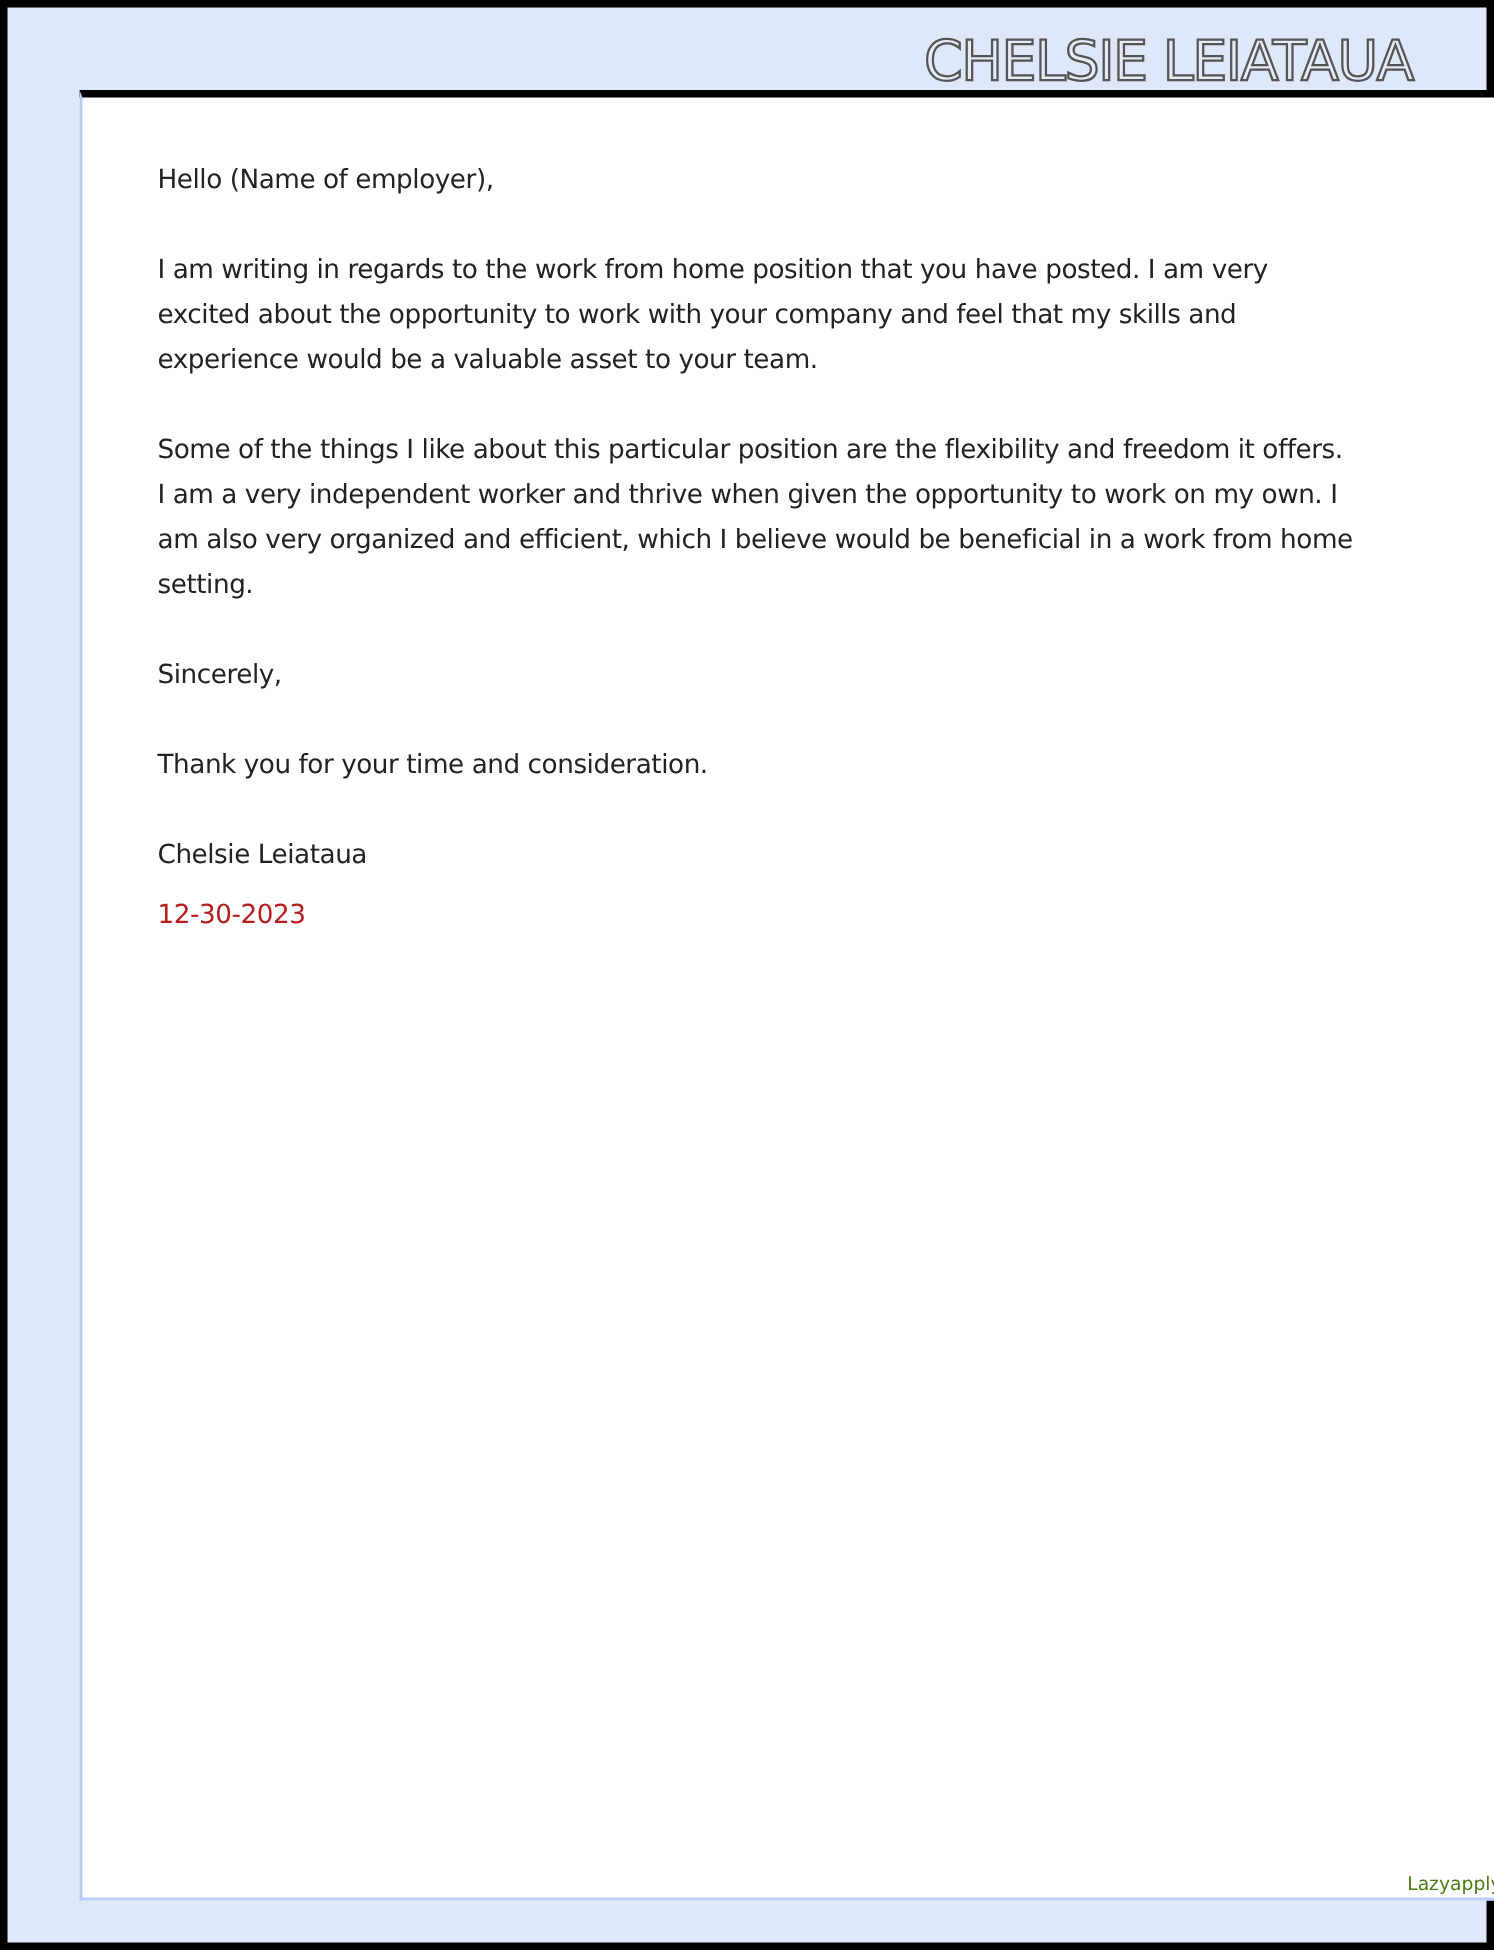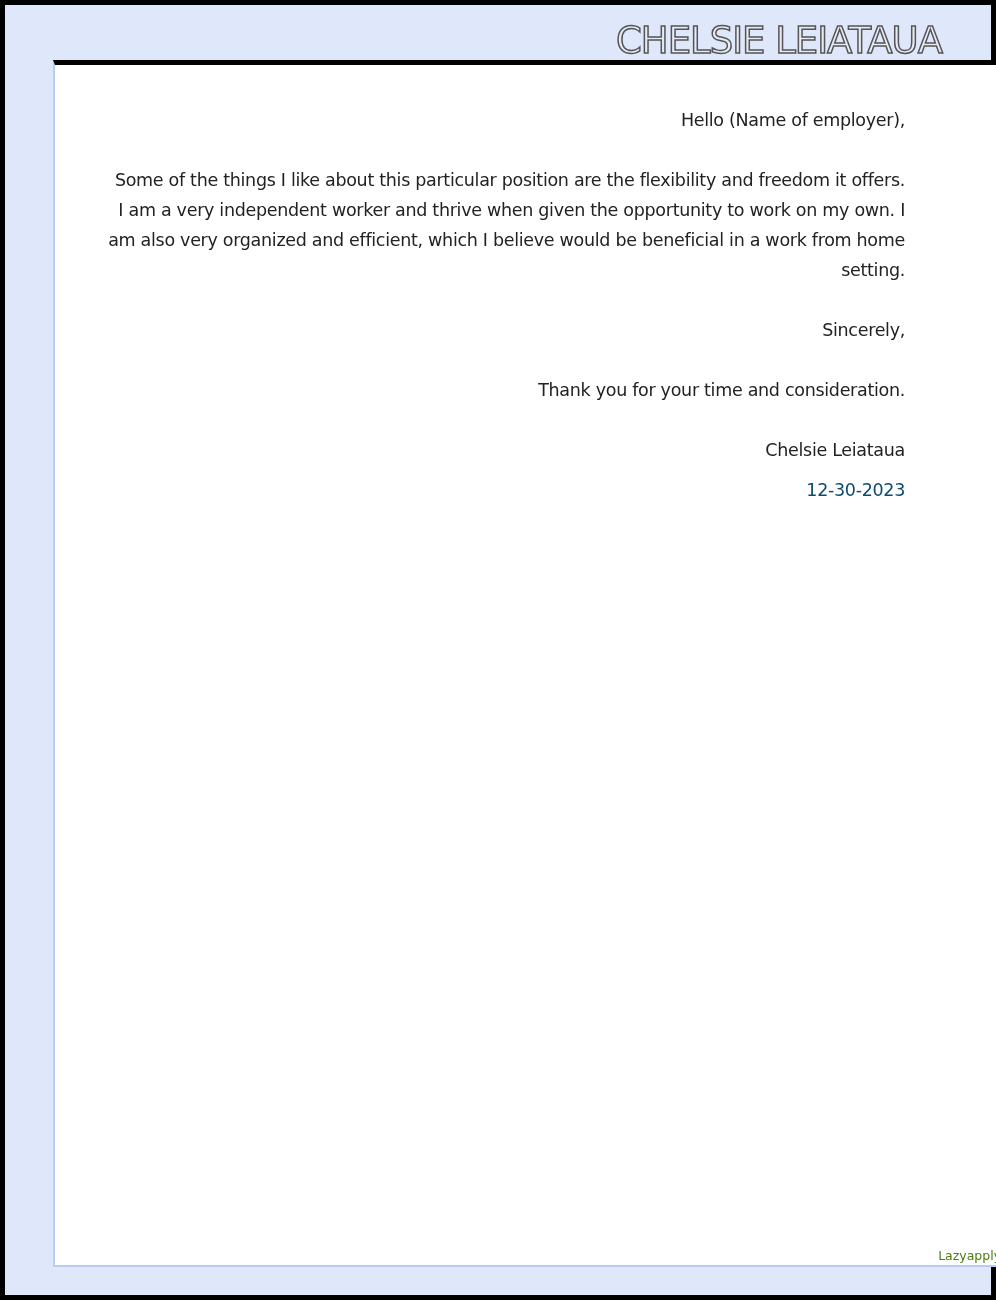--- a/index.html
+++ b/index.html
@@ -6,21 +6,20 @@
   body {
     width: 996px; height: 1300px;
     font-family: "DejaVu Sans", sans-serif;
   }
   .frame {
     position: absolute; left: 0; top: 0;
     width: 996px; height: 1300px;
     box-sizing: border-box;
     border: 5px solid #000;
     background: #dfe7fa;
-    text-align: right;
   }
   .name {
     position: absolute; right: 49px; top: 14px;
     font-family: "DejaVu Sans", sans-serif;
     font-size: 37px; letter-spacing: -1px;
     color: #e6ebf5;
     -webkit-text-stroke: 1.5px #555;
     line-height: 44px;
     white-space: nowrap;
   }
@@ -35,36 +34,37 @@
     border-bottom: 2px solid #b8cdf3;
   }
   .body-text {
     position: absolute; left: 50px; top: 40px; width: 800px;
     font-family: "DejaVu Sans", sans-serif;
     font-size: 17.5px; line-height: 30px; color: #222;
     letter-spacing: -0.3px;
   }
   .body-text p { margin: 0 0 30px 0; }
   .body-text p.sig { margin-bottom: 10px; }
-  .date { color: #0c4a6e; }
+  .date { color: #b91c1c; }
   .footer {
     position: absolute; right: 10px; bottom: 0px;
     font-size: 12.5px; color: #4d7c0f; line-height: 18px;
     font-family: "DejaVu Sans", sans-serif;
   }
 </style>
 </head>
 <body>
 
 <div class="frame">
   <div class="name">CHELSIE LEIATAUA</div>
 
   <div class="page">
     <div class="body-text">
       <p>Hello (Name of employer),</p>
+      <p>I am writing in regards to the work from home position that you have posted. I am very excited about the opportunity to work with your company and feel that my skills and experience would be a valuable asset to your team.</p>
       <p>Some of the things I like about this particular position are the flexibility and freedom it offers. I am a very independent worker and thrive when given the opportunity to work on my own. I am also very organized and efficient, which I believe would be beneficial in a work from home setting.</p>
       <p>Sincerely,</p>
       <p>Thank you for your time and consideration.</p>
       <p class="sig">Chelsie Leiataua</p>
       <p class="date">12-30-2023</p>
     </div>
     <div class="footer">Lazyapply.com</div>
   </div>
 </div>
 

